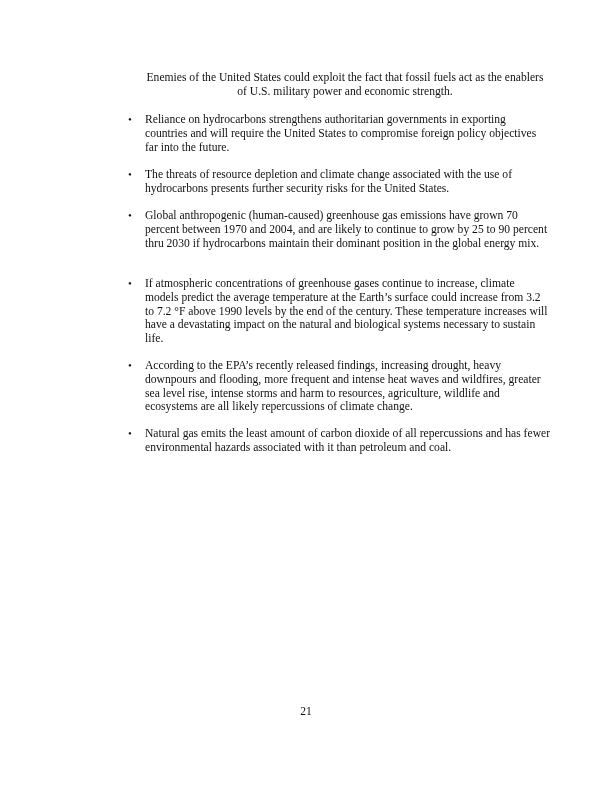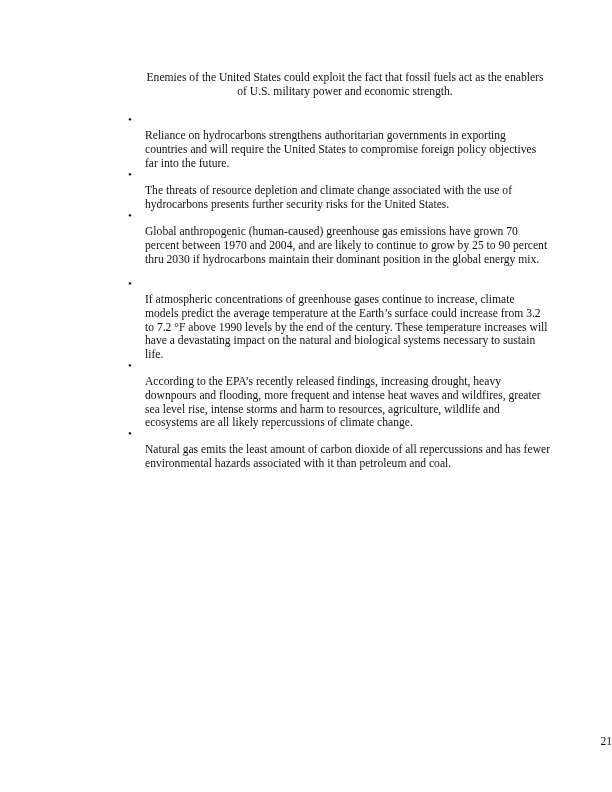--- a/index.html
+++ b/index.html
@@ -5,22 +5,22 @@
   html, body { margin: 0; padding: 0; background: #ffffff; }
   body { width: 612px; height: 792px; position: relative; overflow: hidden; }
   .page {
     position: absolute; left: 0; top: 0; width: 612px; height: 792px;
     font-family: "Liberation Serif", "DejaVu Serif", serif;
     font-size: 11.6px; line-height: 13.8px; color: #111111;
   }
   .para { position: absolute; left: 145px; width: 400px; margin: 0; }
   .item { position: absolute; left: 128px; width: 420px; }
   .bullet { position: absolute; left: 0; top: 0; width: 10px; font-size: 11px; }
-  .item-text { position: absolute; left: 17px; width: 405px; top: 16px; margin: 0; }
-  .page-number { position: absolute; left: 0; width: 612px; top: 705px; text-align: right; margin-top: 30px; }
+  .item-text { position: absolute; left: 17px; width: 405px; top: 0; margin: 0; }
+  .page-number { position: absolute; left: 0; width: 612px; top: 705px; text-align: center; }
 </style>
 </head>
 <body>
 
 <div class="page">
   <p class="para" style="top:71px;text-align:center;">Enemies of the United States could exploit the fact that fossil fuels act as the enablers of U.S. military power and economic strength.</p>
 
   <div class="item" style="top:113px;">
     <span class="bullet">•</span>
     <p class="item-text">Reliance on hydrocarbons strengthens authoritarian governments in exporting countries and will require the United States to compromise foreign policy objectives far into the future.</p>

